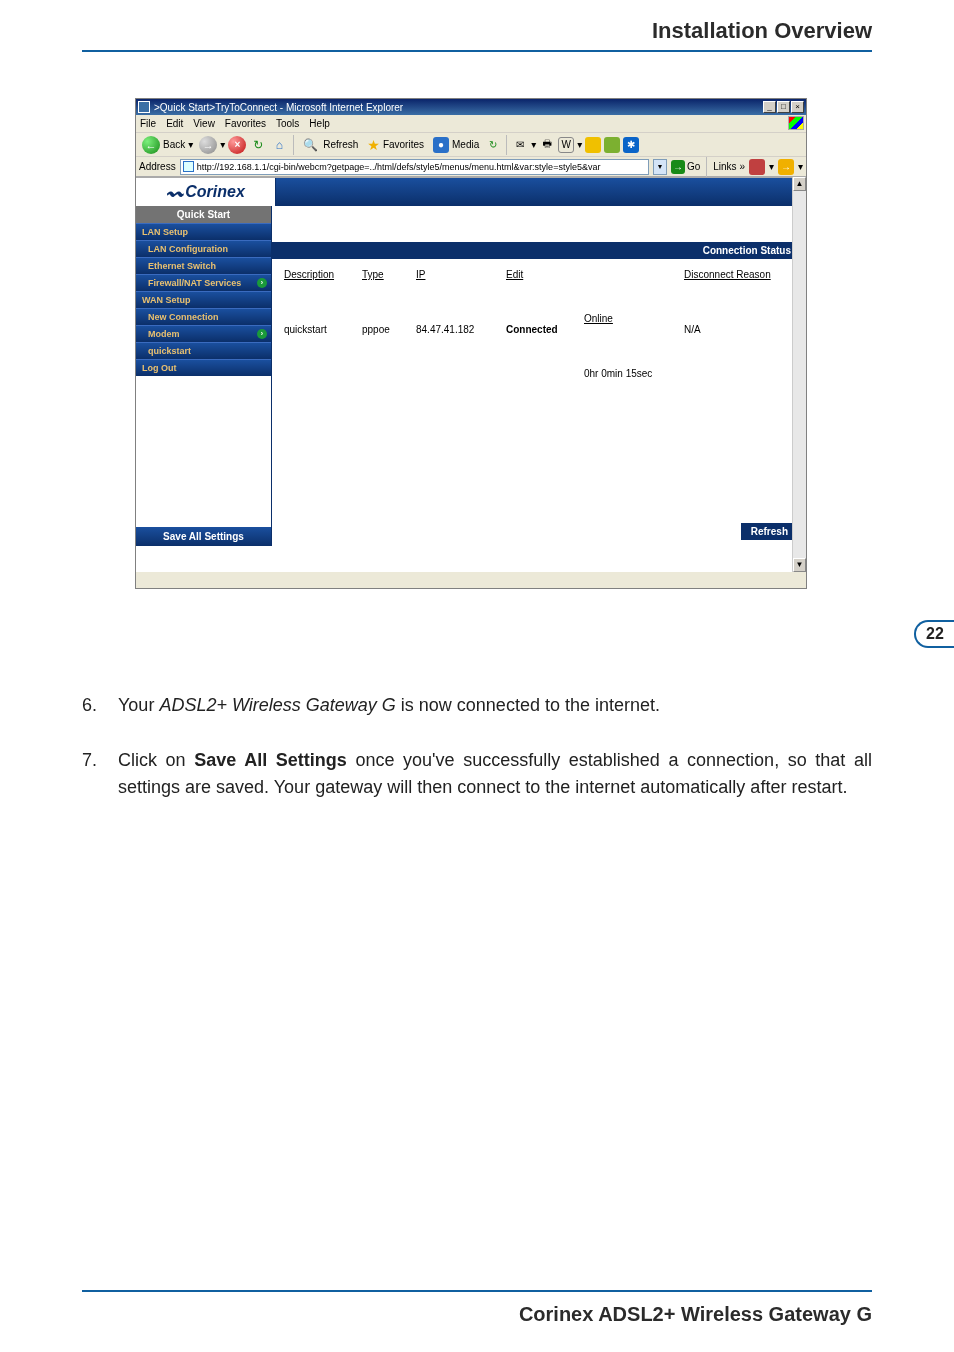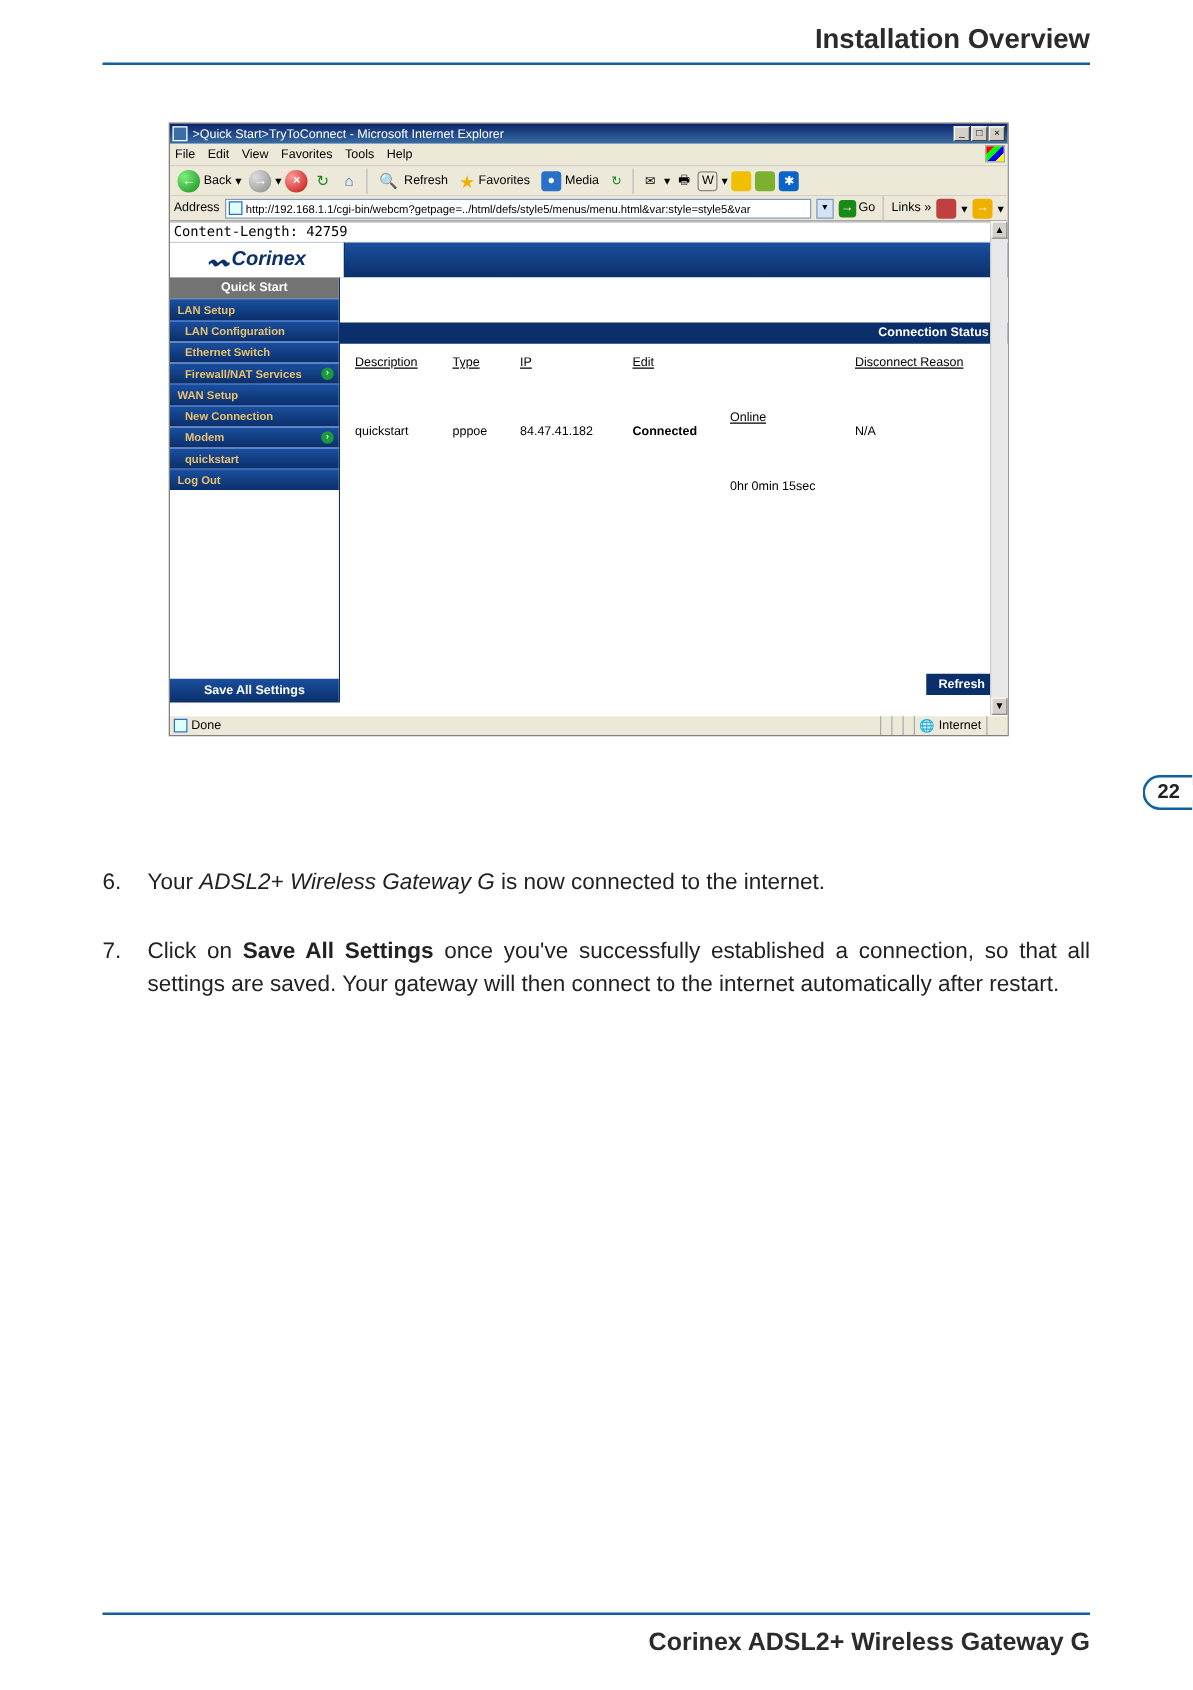--- a/index.html
+++ b/index.html
@@ -399,21 +399,20 @@
     <span class="links-lbl">
       <span>Links</span> <span>»</span>
     </span>
     <span class="ie-small-ico" style="background:#c04040;color:#fff"></span>
     <span>▾</span>
     <span class="ie-small-ico" style="background:#f0b000;color:#fff">→</span>
     <span>▾</span>
   </div>
 
   <div class="content-wrap">
-    <div class="content-length-line">Content-Length: 42759</div>
 
     <div class="corinex-bar">
       <div class="corinex-logo">
         <span style="margin-right:3px;">〰</span>
           <span>Corinex</span>
       </div>
     </div>
 
     <div class="panel-row">
       <div class="sidebar">
@@ -460,33 +459,20 @@
         <button class="refresh-btn">Refresh</button>
       </div>
     </div>
   </div>
 
   <div class="scrollbar-right">
     <div class="scroll-arrow">▲</div>
     <div class="scroll-arrow bot">▼</div>
   </div>
 
-  <div class="ie-status">
-    <span style="width:11px;height:11px;border:1px solid #2a70c8;background:#dff;margin-right:3px;"></span>
-    <span>Done</span>
-    <span class="spacer"></span>
-    <span class="ie-status-cell"></span>
-    <span class="ie-status-cell"></span>
-    <span class="ie-status-cell"></span>
-    <span class="ie-status-cell">
-      <span style="color:#2a70c8">🌐</span>
-      <span>Internet</span>
-    </span>
-    <span class="ie-status-cell" style="width:14px;padding:0;"></span>
-  </div>
 </div>
 
 <div class="instructions">
   <ol>
     <li>
       <span class="num">6.</span>
       <span>
         <span>Your </span><em>ADSL2+ Wireless Gateway G</em><span> is now connected to the internet.</span>
       </span>
     </li>

